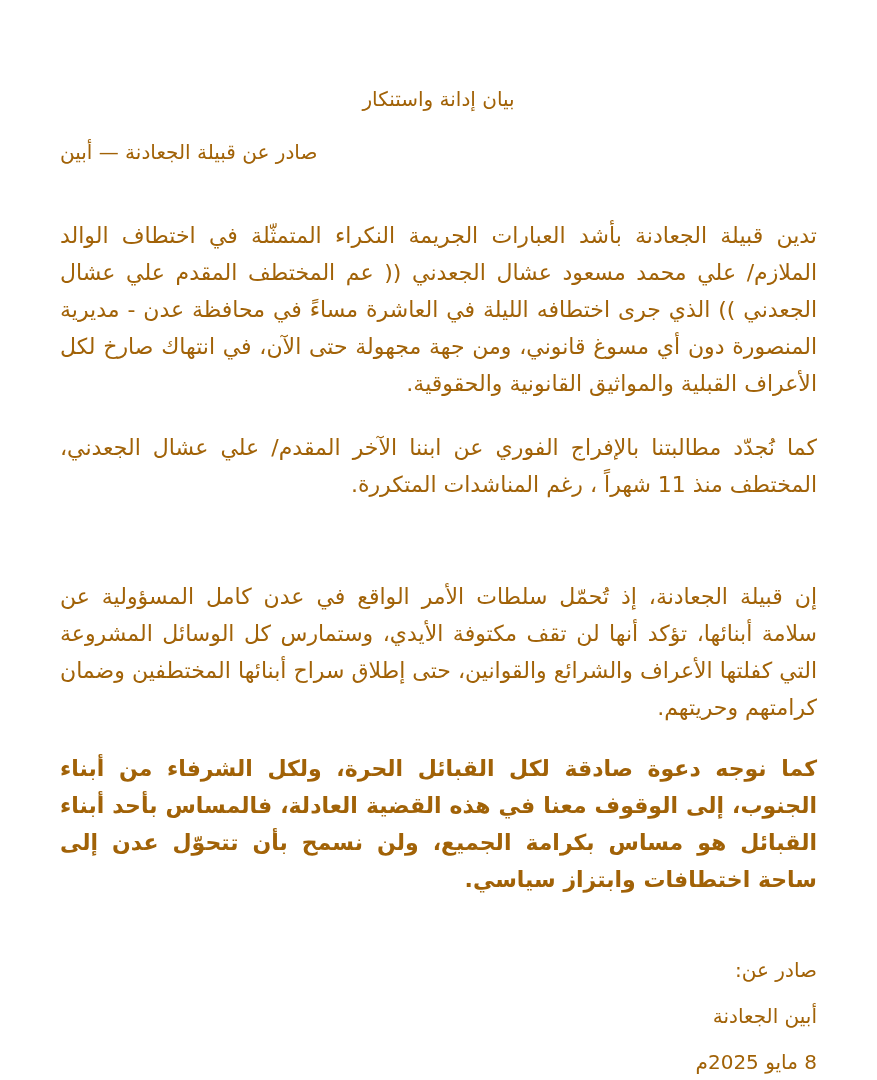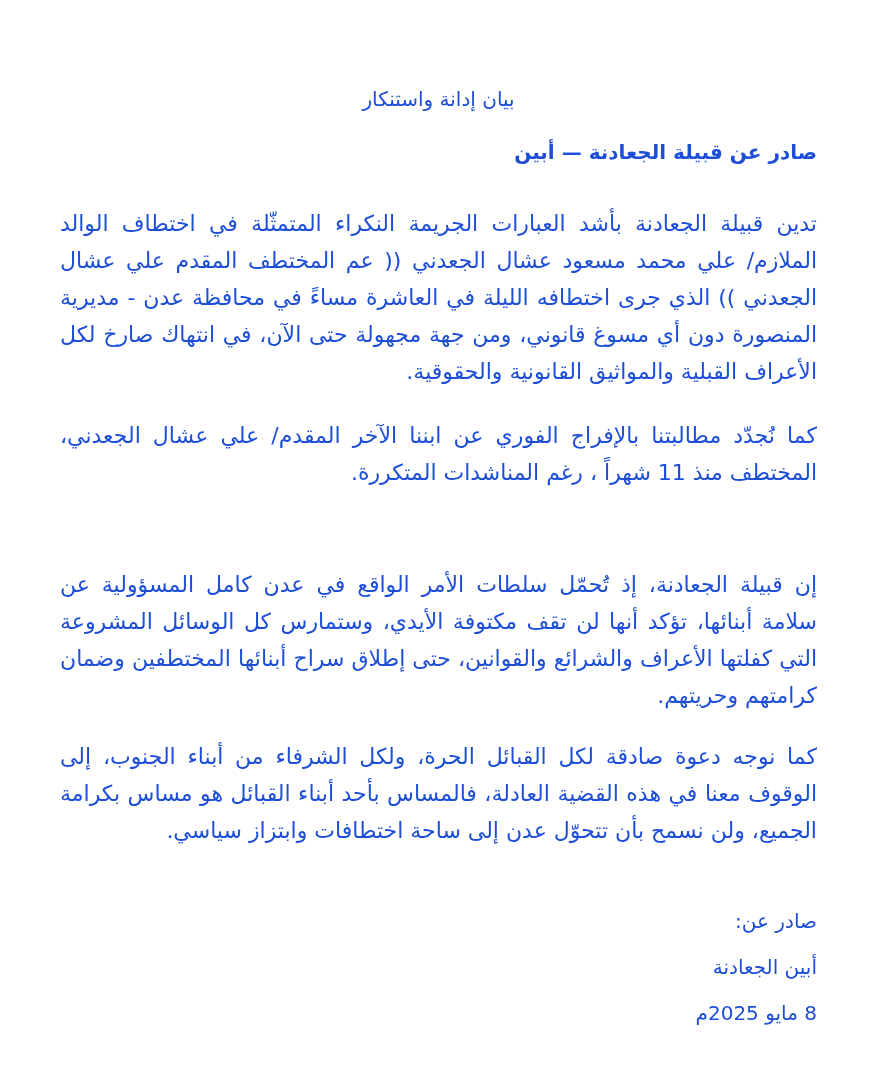--- a/index.html
+++ b/index.html
@@ -24,47 +24,47 @@
   }
   .doc-title {
     font-size: 20px;
     font-weight: 400;
     text-align: center;
     margin: 0 0 27px 0;
     line-height: 26px;
   }
   .doc-subtitle {
     font-size: 20px;
-    font-weight: 700;
-    text-align: right;
-    margin: 0 0 40px 0;
+    font-weight: 400;
+    text-align: left;
+    margin: 0 0 52px 0;
     line-height: 26px;
   }
   .para {
     font-size: 22px;
     line-height: 37px;
     text-align: justify;
     text-justify: inter-word;
     margin: 0 0 27px 0;
   }
   .para.p2 { margin-bottom: 75px; }
   .para.p3 { margin-bottom: 24px; }
-  .para.p4 { margin-bottom: 49px; }
+  .para.p4 { margin-bottom: 49px; font-weight: bold; }
   .signature {
     text-align: right;
   }
   .sig-line {
     font-size: 20px;
     line-height: 46px;
   }
 </style>
 </head>
 <body style="background: rgb(255, 255, 255);">
 
-<div class="page" style="background: rgb(255, 255, 255); color: #1d4ed8; border-radius: 18px;">
+<div class="page" style="background: rgb(255, 255, 255); color: #a16207; border-radius: 18px;">
 
   <h1 class="doc-title">بيان إدانة واستنكار</h1>
 
   <h2 class="doc-subtitle">صادر عن قبيلة الجعادنة — أبين</h2>
 
   <p class="para p1">تدين قبيلة الجعادنة بأشد العبارات الجريمة النكراء المتمثّلة في اختطاف الوالد الملازم/ علي محمد مسعود عشال الجعدني (( عم المختطف المقدم علي عشال الجعدني )) الذي جرى اختطافه الليلة في العاشرة مساءً في محافظة عدن - مديرية المنصورة دون أي مسوغ قانوني، ومن جهة مجهولة حتى الآن، في انتهاك صارخ لكل الأعراف القبلية والمواثيق القانونية والحقوقية.</p>
 
   <p class="para p2">كما نُجدّد مطالبتنا بالإفراج الفوري عن ابننا الآخر المقدم/ علي عشال الجعدني، المختطف منذ 11 شهراً ، رغم المناشدات المتكررة.</p>
 
   <p class="para p3">إن قبيلة الجعادنة، إذ تُحمّل سلطات الأمر الواقع في عدن كامل المسؤولية عن سلامة أبنائها، تؤكد أنها لن تقف مكتوفة الأيدي، وستمارس كل الوسائل المشروعة التي كفلتها الأعراف والشرائع والقوانين، حتى إطلاق سراح أبنائها المختطفين وضمان كرامتهم وحريتهم.</p>

